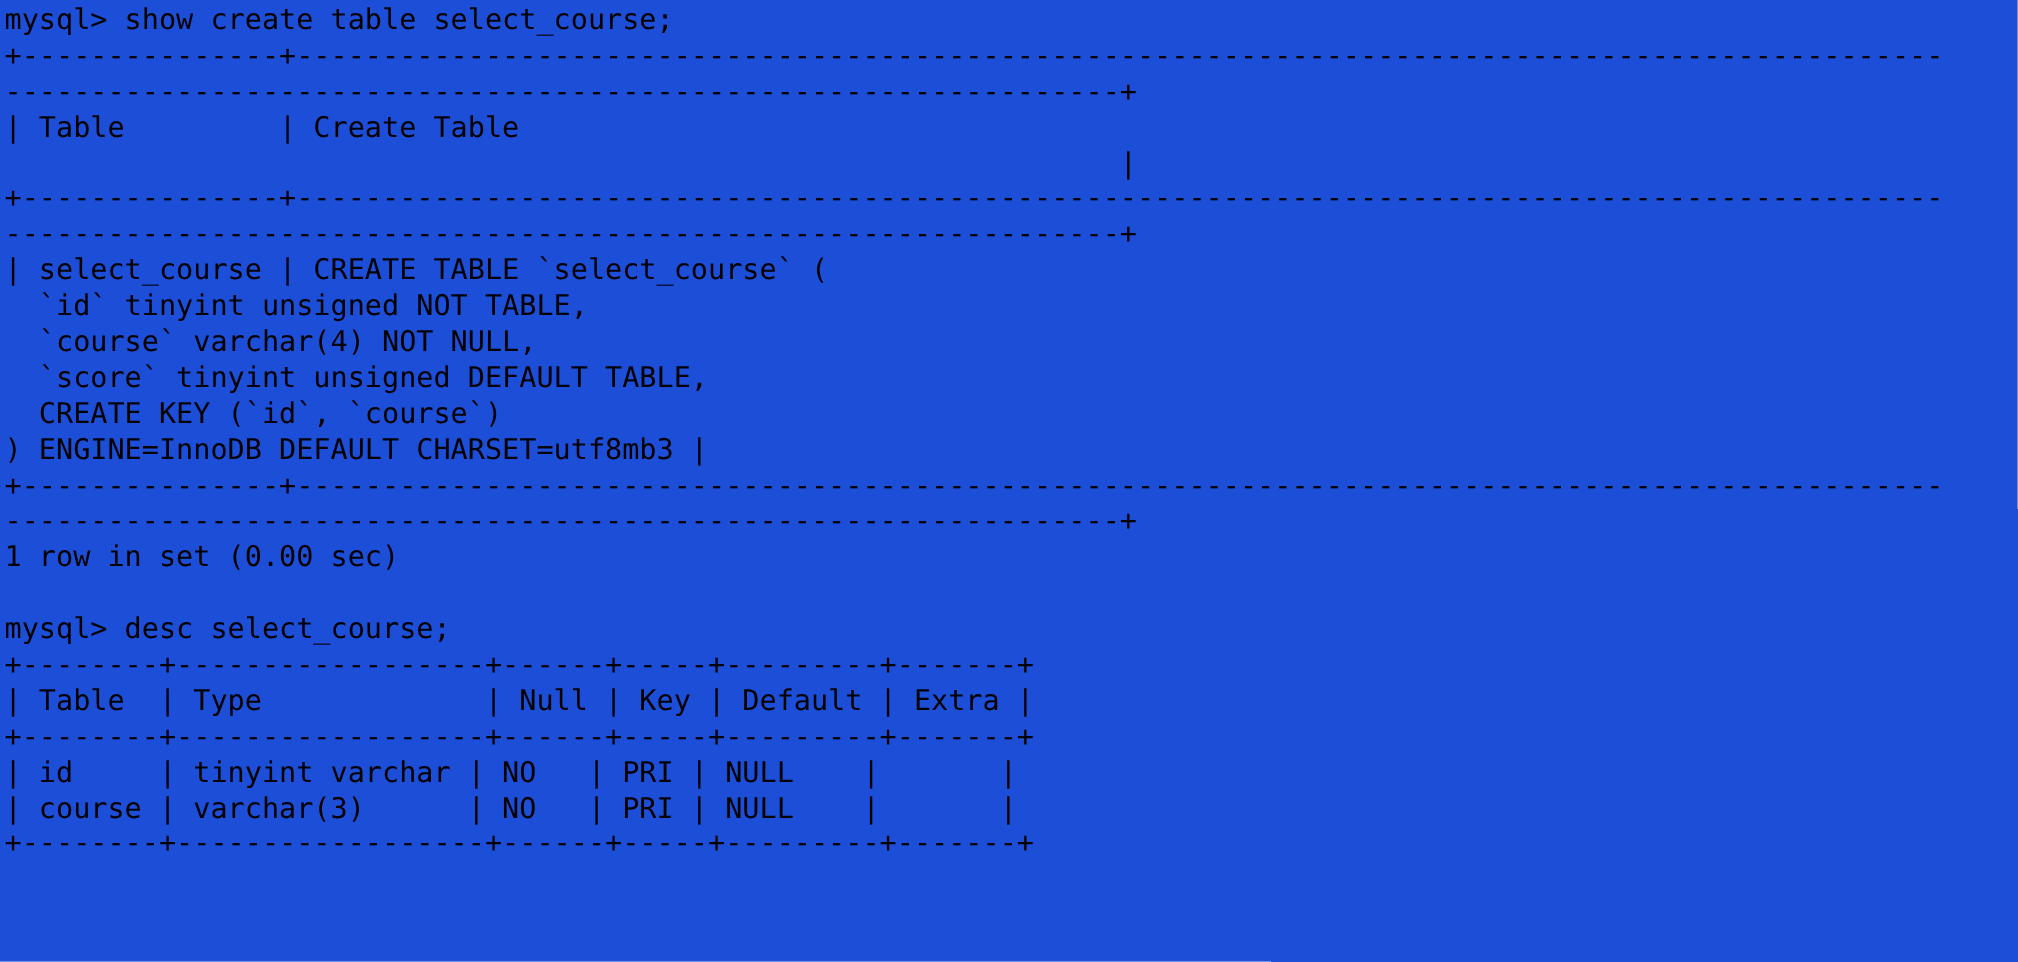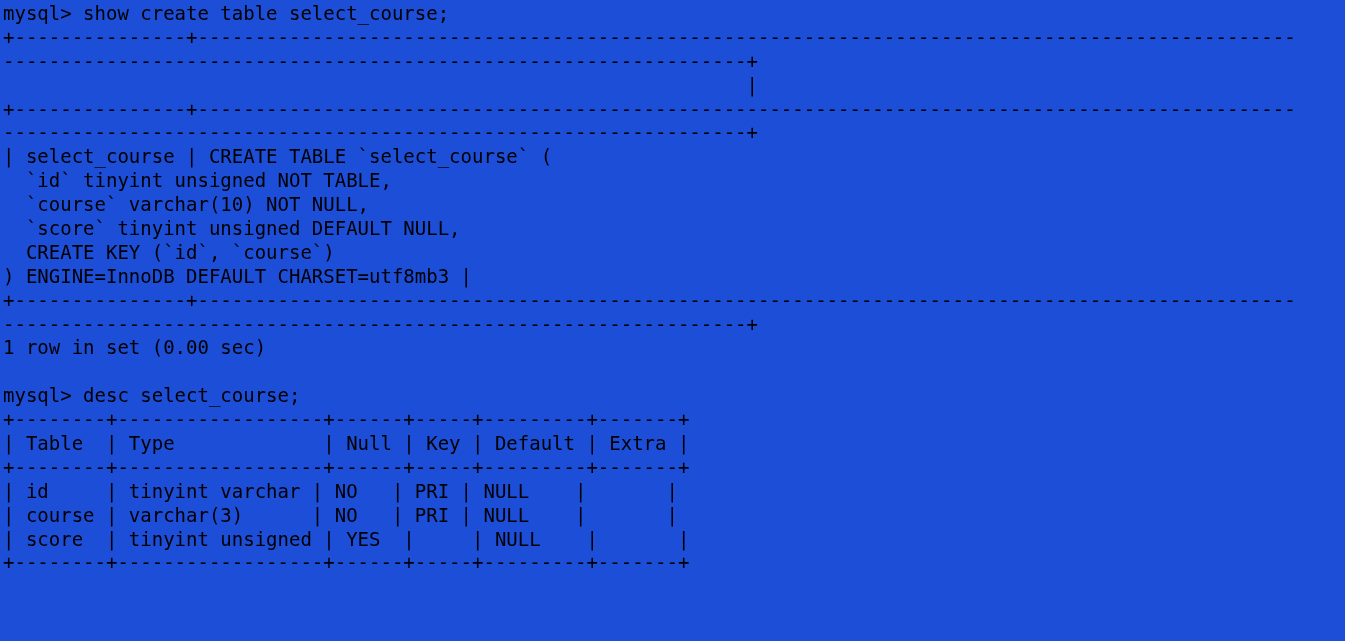--- a/index.html
+++ b/index.html
@@ -29,34 +29,34 @@
     overflow: visible;
   }
 </style>
 </head>
 <body>
 
 <div class="terminal">
   <div class="line">mysql&gt; show create table select_course;</div>
   <div class="line">+---------------+------------------------------------------------------------------------------------------------</div>
   <div class="line">-----------------------------------------------------------------+</div>
+  <div class="line">| Table         | Create Table</div>
   <div class="line">                                                                 |</div>
   <div class="line">+---------------+------------------------------------------------------------------------------------------------</div>
   <div class="line">-----------------------------------------------------------------+</div>
   <div class="line">| select_course | CREATE TABLE `select_course` (</div>
   <div class="line">  `id` tinyint unsigned NOT TABLE,</div>
-  <div class="line">  `course` varchar(10) NOT NULL,</div>
-  <div class="line">  `score` tinyint unsigned DEFAULT NULL,</div>
+  <div class="line">  `course` varchar(4) NOT NULL,</div>
+  <div class="line">  `score` tinyint unsigned DEFAULT TABLE,</div>
   <div class="line">  CREATE KEY (`id`, `course`)</div>
   <div class="line">) ENGINE=InnoDB DEFAULT CHARSET=utf8mb3 |</div>
   <div class="line">+---------------+------------------------------------------------------------------------------------------------</div>
   <div class="line">-----------------------------------------------------------------+</div>
   <div class="line">1 row in set (0.00 sec)</div>
   <div class="line"></div>
   <div class="line">mysql&gt; desc select_course;</div>
   <div class="line">+--------+------------------+------+-----+---------+-------+</div>
   <div class="line">| Table  | Type             | Null | Key | Default | Extra |</div>
   <div class="line">+--------+------------------+------+-----+---------+-------+</div>
   <div class="line">| id     | tinyint varchar | NO   | PRI | NULL    |       |</div>
   <div class="line">| course | varchar(3)      | NO   | PRI | NULL    |       |</div>
-  <div class="line">| score  | tinyint unsigned | YES  |     | NULL    |       |</div>
   <div class="line">+--------+------------------+------+-----+---------+-------+</div>
 </div>
 
 </body></html>

